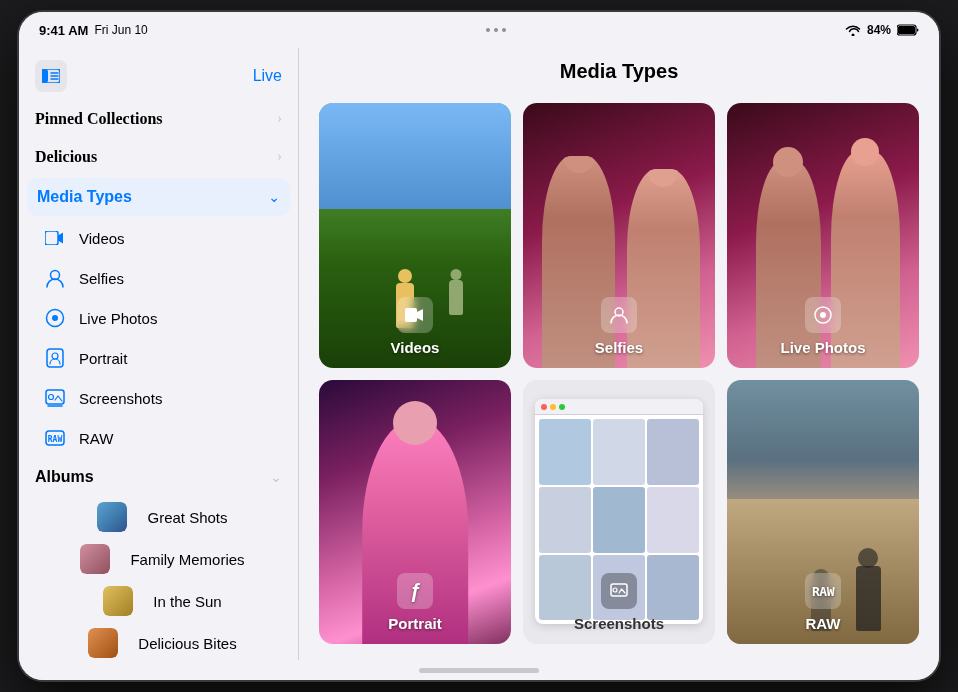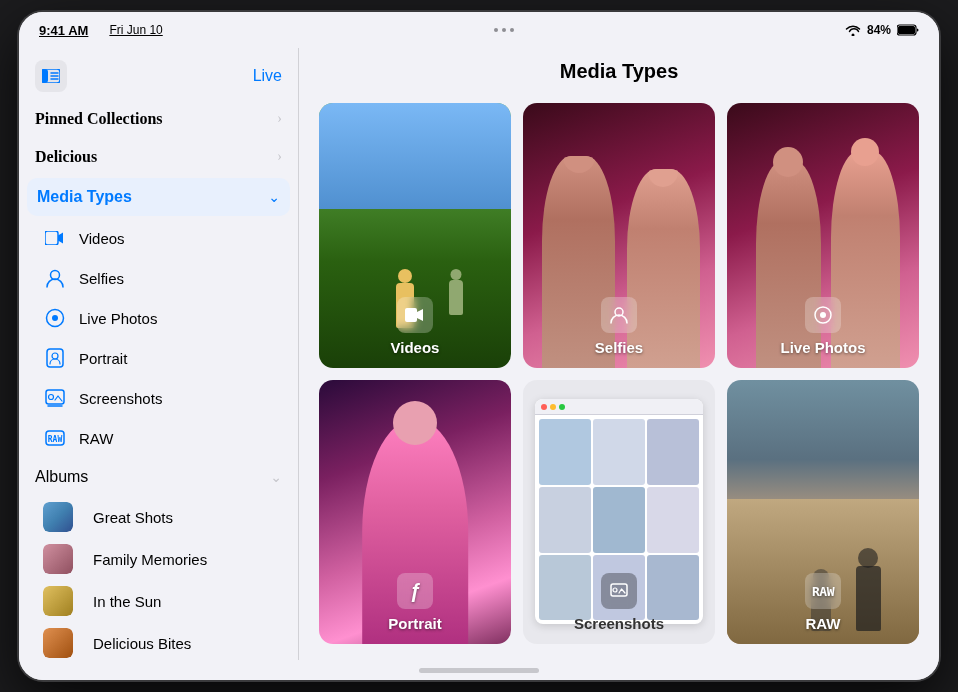--- a/index.html
+++ b/index.html
@@ -175,30 +175,31 @@
 
     .albums-section {
       display: flex;
       align-items: center;
       justify-content: space-between;
       padding: 10px 16px;
     }
 
     .albums-label {
       font-size: 16px;
-      font-weight: 400;
+      font-weight: 700;
       color: #000;
     }
 
     .album-item {
       display: flex;
       align-items: center;
       gap: 20px;
       padding: 6px 16px 6px 24px;
       cursor: pointer;
+      justify-content: center;
     }
 
     .album-thumb {
       width: 30px;
       height: 30px;
       border-radius: 6px;
       flex-shrink: 0;
       overflow: hidden;
     }
 
@@ -387,21 +388,21 @@
       background: #90a870;
     }
 
   </style>
 </head>
 <body>
 
 <div class="ipad-frame">
 
   <div class="status-bar">
-    <div style="display:flex;align-items:center;gap:21px;text-decoration:underline;">
+    <div style="display:flex;align-items:center;gap:6px;">
       <span class="status-time">9:41 AM</span>
       <span class="status-time" style="font-weight:400;font-size:12px;">Fri Jun 10</span>
     </div>
     <div class="status-center">
       <div class="status-dot"></div>
       <div class="status-dot"></div>
       <div class="status-dot"></div>
     </div>
     <div class="status-right">
       <svg class="wifi-icon" viewBox="0 0 16 12" fill="none">

